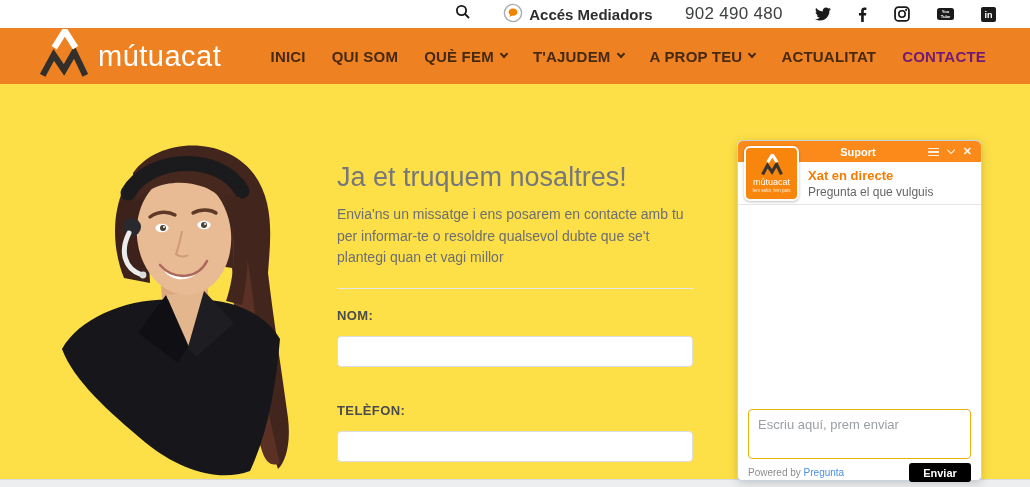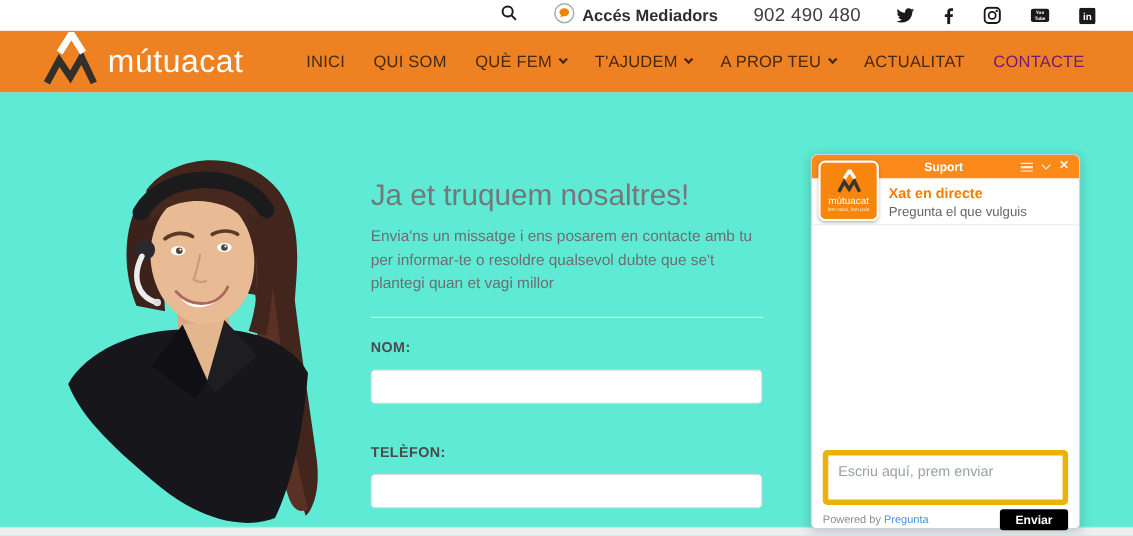--- a/index.html
+++ b/index.html
@@ -16,27 +16,27 @@
   .tb-social { display:flex; align-items:center; gap:27px; }
   .tb-social svg { display:block; cursor:pointer; }
 
   
   .navbar { position:absolute; top:28px; left:0; width:1030px; height:56px; background:#ee8122;
             display:flex; align-items:center; box-shadow:0 1px 0 #e3e3e3; }
   .logo { display:flex; align-items:center; gap:10px; margin-left:40px; cursor:pointer; }
   .logo-word { color:#fff; font-size:29px; letter-spacing:.5px; }
   .nav-menu { margin-left:auto; margin-right:44px; display:flex; align-items:center; gap:26px; }
   .nav-item { font-size:15px; color:#46290f; letter-spacing:.2px; cursor:pointer;
-              display:flex; align-items:center; white-space:nowrap; }
+              display:flex; align-items:center; white-space:nowrap;font-weight:bold; }
   .nav-item.active { color:#701a75; }
   .chev { width:6px; height:6px; border-right:2px solid currentColor; border-bottom:2px solid currentColor;
           transform:rotate(45deg); display:inline-block; margin-left:7px; margin-top:-4px; }
 
   
-  .content { position:absolute; top:84px; left:0; width:1030px; height:403px; background:#5eead4;padding-left:36px; }
+  .content { position:absolute; top:84px; left:0; width:1030px; height:403px; background:#fde047;padding-left:36px; }
   .photo { position:absolute; left:28px; top:49px; width:305px; height:346px; }
   .headline { position:absolute; left:337px; top:78px; font-size:27px; color:#76777a; font-weight:400; }
   .lede { position:absolute; left:337px; top:120px; width:362px; font-size:14px; line-height:1.55; color:#6d6e71; }
   .form-divider { position:absolute; left:337px; top:204px; width:357px; height:1px; background:#e6e6e6; }
   .fld-label { position:absolute; left:337px; font-size:13px; font-weight:bold; color:#4b4b4d; letter-spacing:.4px; }
   .fld-input { position:absolute; left:337px; width:356px; height:31px; border:1px solid #ddd;
                border-radius:4px; background:#fff; font-size:14px; color:#333; padding:0 10px; outline:none; }
   .lbl-nom { top:224px; } .inp-nom { top:252px; }
   .lbl-tel { top:319px; } .inp-tel { top:347px; }
   .bottom-band { position:absolute; left:0; bottom:0; width:1030px; height:8px;
@@ -59,21 +59,21 @@
   .chat-avatar { position:absolute; left:6px; top:5px; width:55px; height:55px; background:#f8860d;
                  border:2px solid #fdfdfd; border-radius:6px; box-shadow:0 1px 3px rgba(0,0,0,.25);
                  display:flex; flex-direction:column; align-items:center; justify-content:center; }
   .chat-avatar .av-word { color:#fff; font-size:9px; margin-top:1px; }
   .chat-avatar .av-tag { color:rgba(255,255,255,.85); font-size:4.5px; margin-top:1px; }
   .chat-intro { position:absolute; left:70px; top:27px; }
   .chat-intro-h { color:#f57c00; font-size:13px; font-weight:bold; }
   .chat-intro-s { color:#666; font-size:12px; margin-top:2px; }
   .chat-divider { position:absolute; left:0; right:0; top:63px; height:1px; background:#e5e5e5; }
   .chat-log { position:absolute; left:0; right:0; top:64px; height:200px; background:#fff; }
-  .chat-input { position:absolute; left:10px; top:268px; width:223px; height:50px; border:5px solid #eab308;
+  .chat-input { position:absolute; left:10px; top:268px; width:223px; height:50px; border:1px solid #eab308;
                 border-radius:4px; resize:none; font-family:"Liberation Sans",sans-serif; font-size:13px;
                 color:#444; padding:7px 9px; outline:none; }
   .chat-input::placeholder { color:#9aa0a6; }
   .chat-foot { position:absolute; left:10px; right:10px; top:322px; height:19px;
                display:flex; align-items:center; justify-content:space-between; }
   .powered { font-size:10px; color:#8d8d8d; }
   .powered a { color:#4a90e2; text-decoration:none; cursor:pointer; }
   .send-btn { background:#000000; border:none; border-radius:3px; color:#fff; font-weight:bold;
               font-size:11px; width:62px; height:19px; cursor:pointer; font-family:"Liberation Sans",sans-serif; }
 </style>

